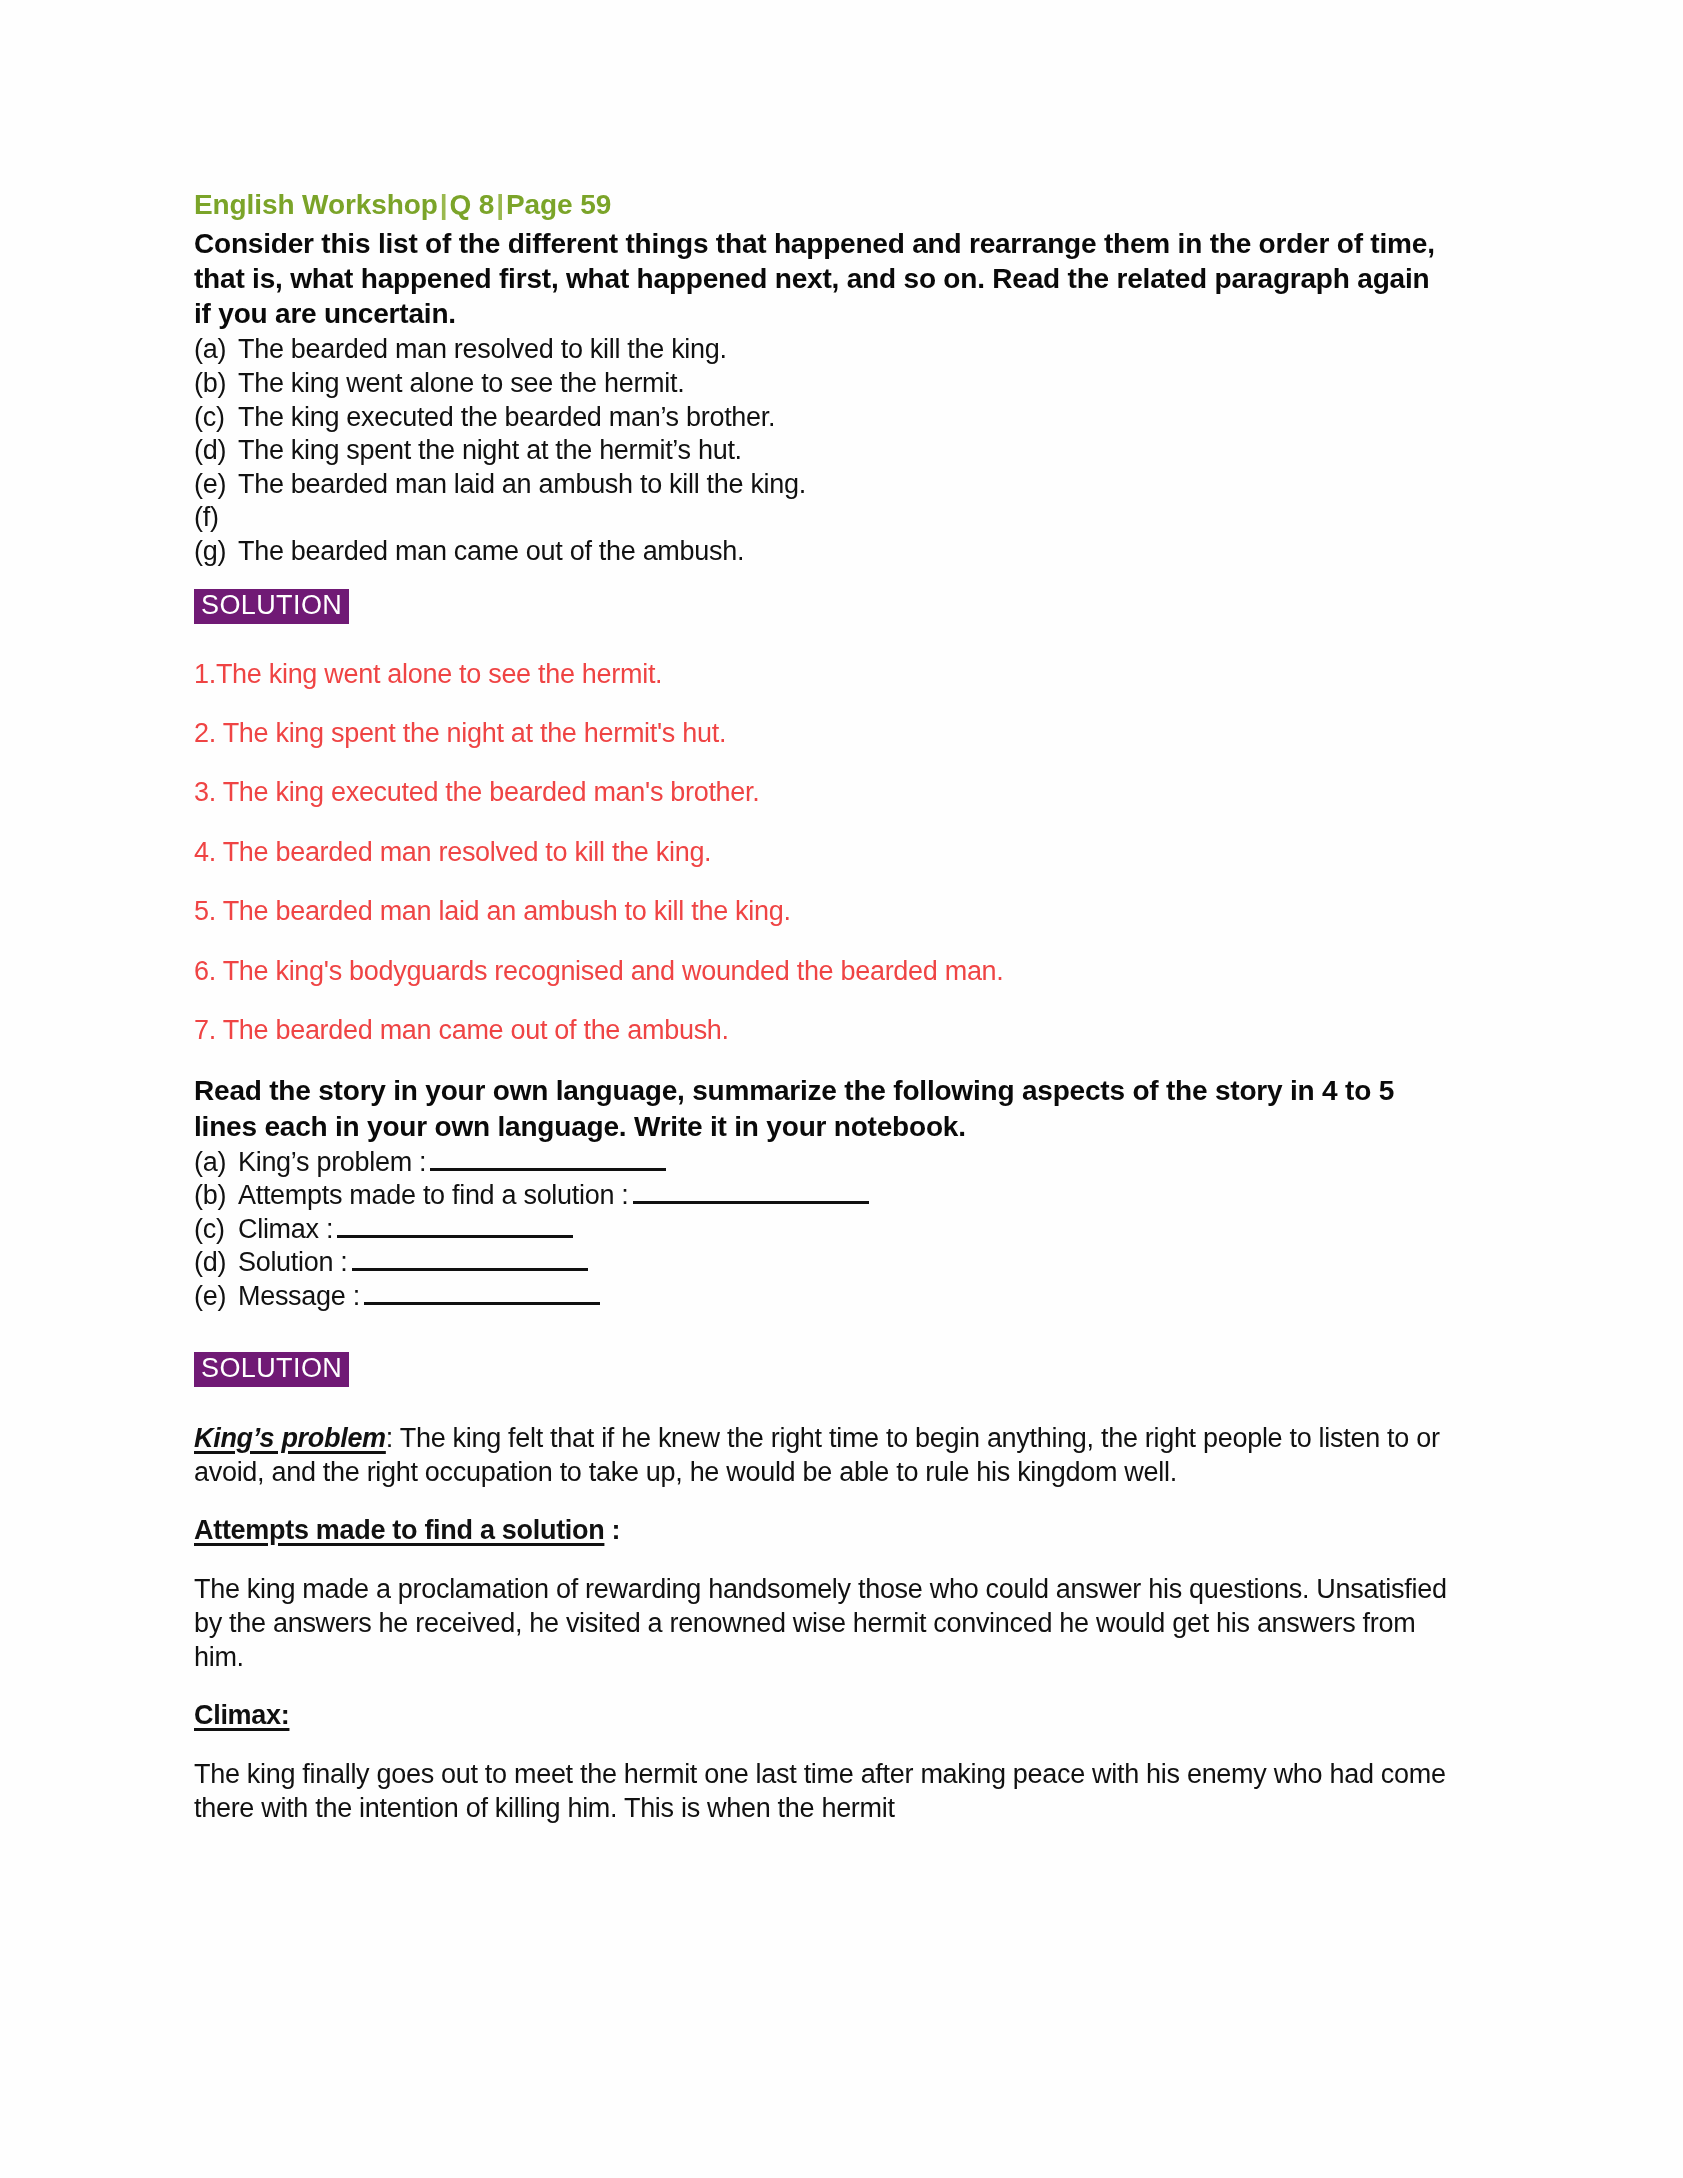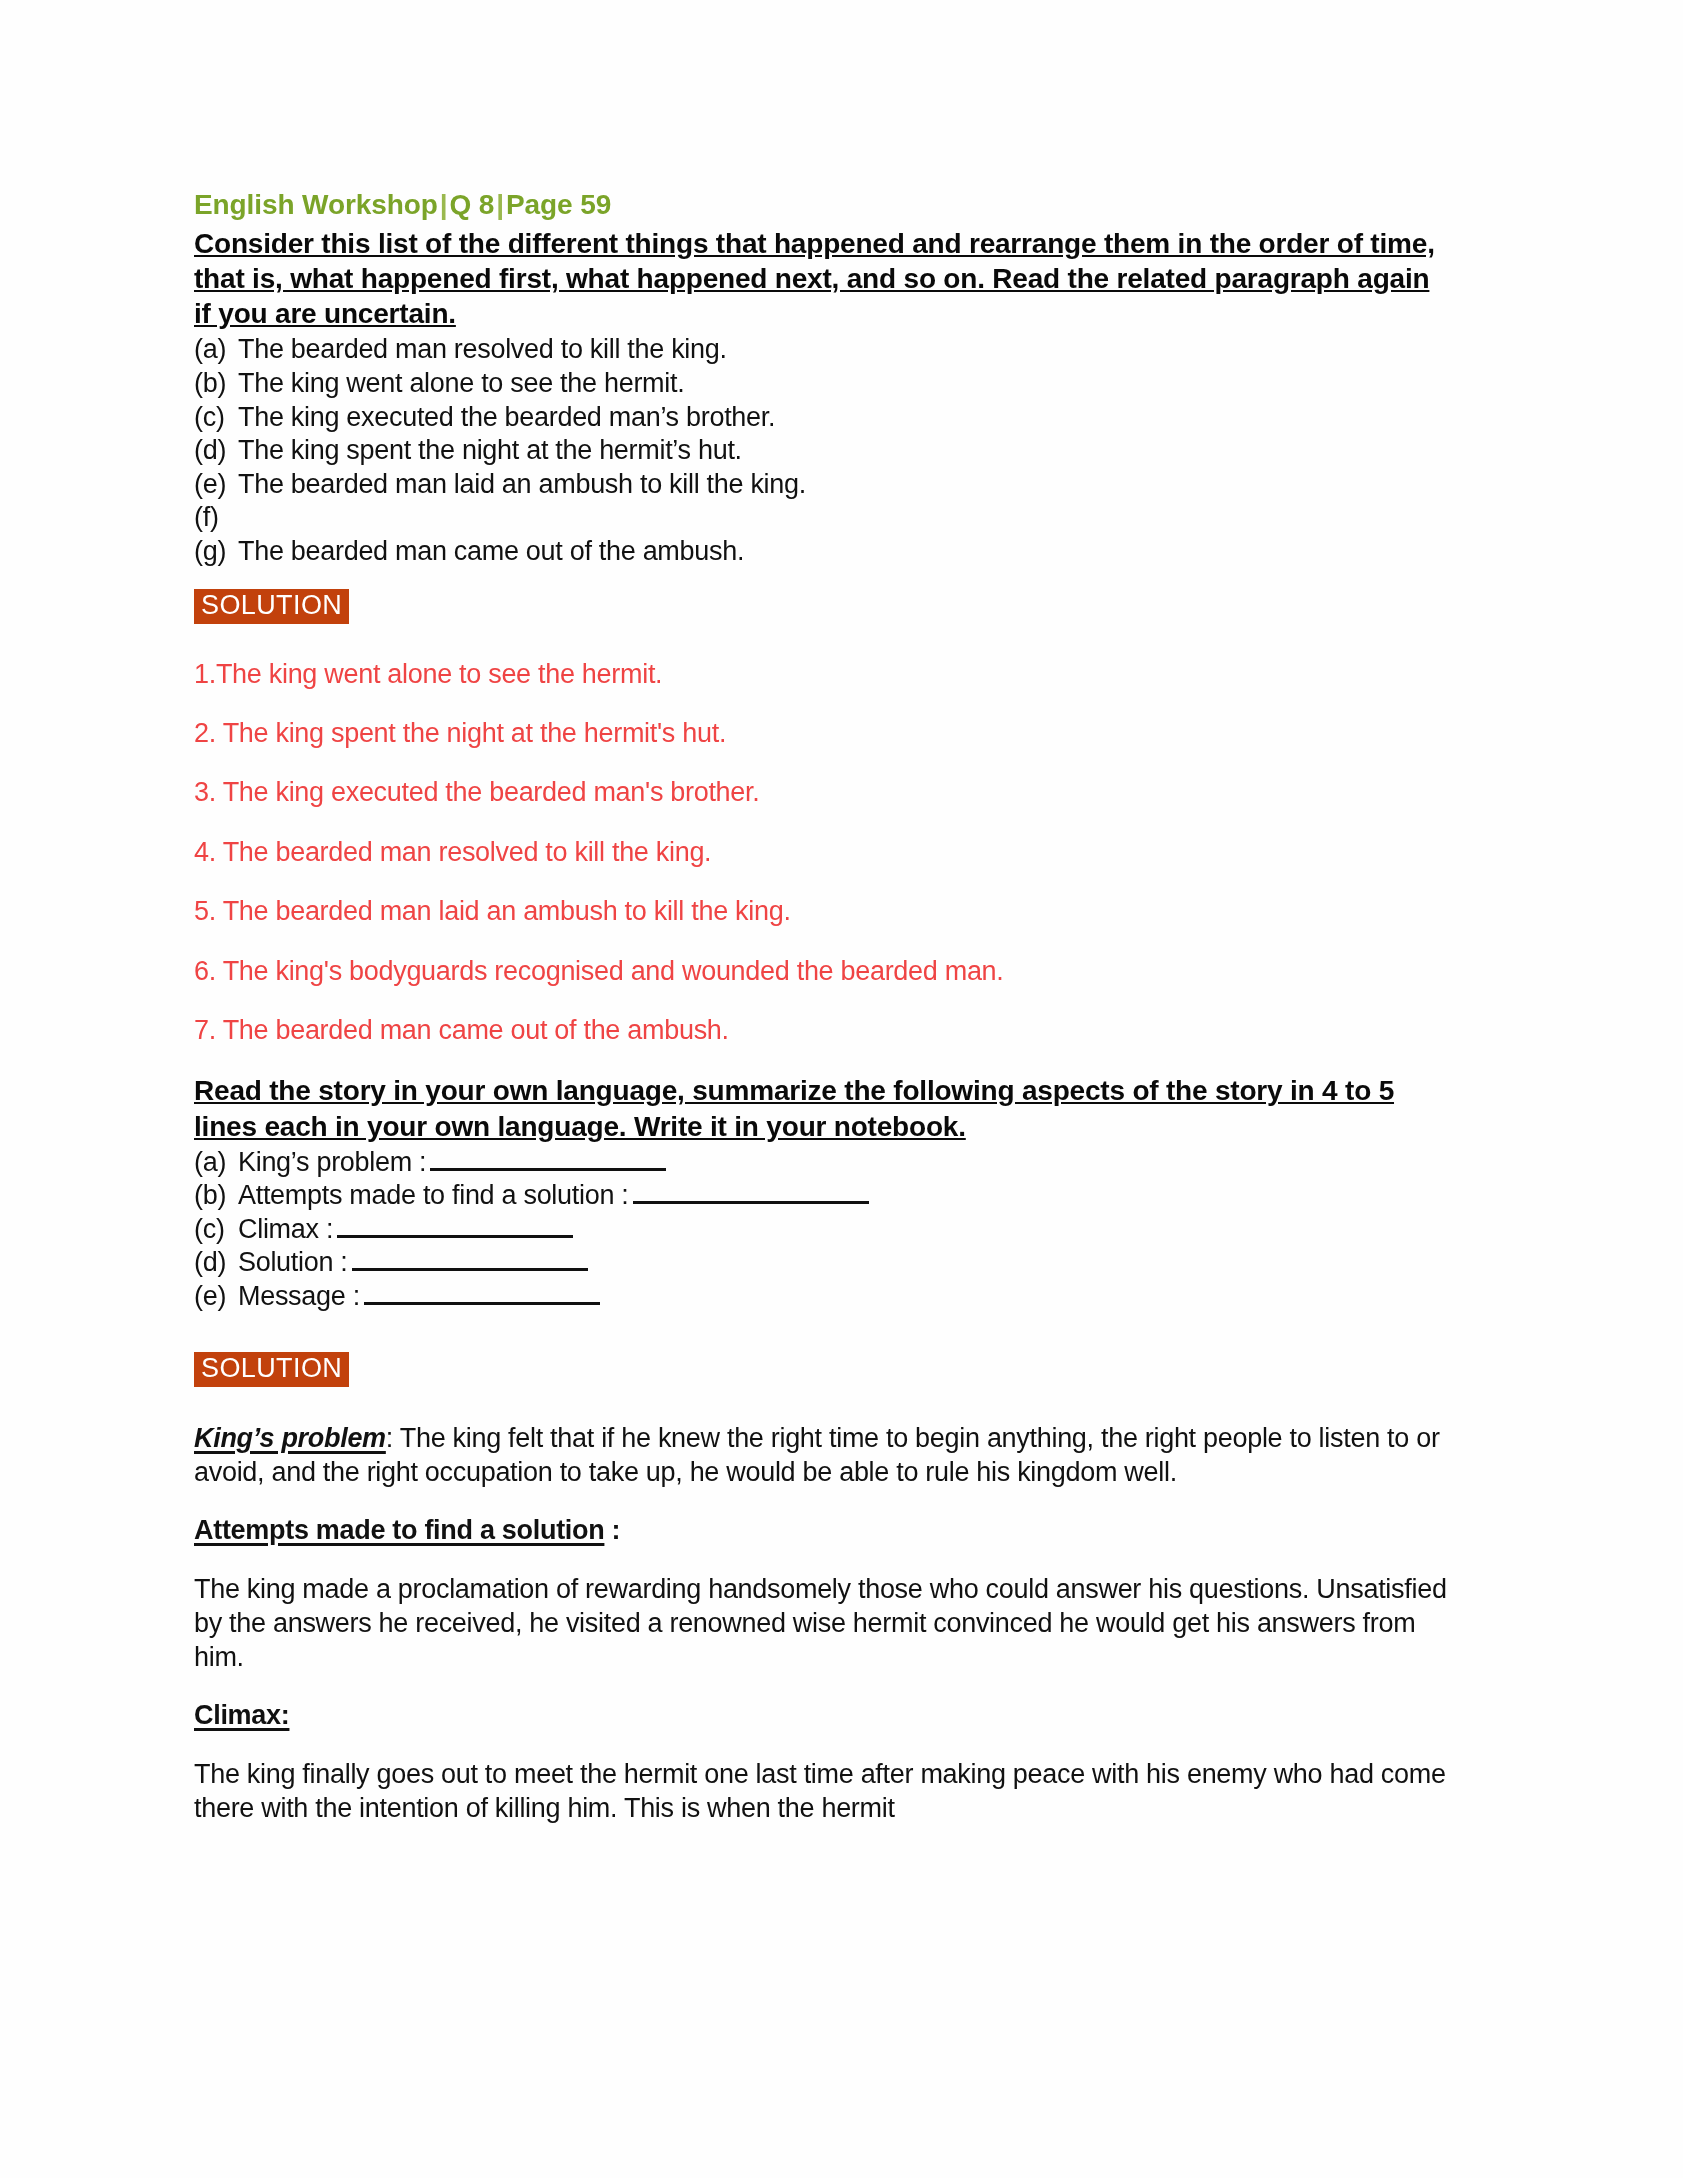--- a/index.html
+++ b/index.html
@@ -42,21 +42,20 @@
 
   
   .prompt {
     font-weight: bold;
     font-size: 28px;
     line-height: 1.255;
     margin: 0 0 2px 0;
     letter-spacing: -0.2px;
     max-width: 1242px;
     color: #0a0a0a;
-    text-decoration: underline;
   }
 
   
   .lettered-list {
     margin: 0;
     padding: 0;
     list-style: none;
   }
   .lettered-list li {
     font-size: 27px;
@@ -68,21 +67,21 @@
   }
   .lettered-list .marker {
     display: inline-block;
     min-width: 44px;
     flex: 0 0 auto;
   }
 
   
   .solution-badge {
     display: inline-block;
-    background: #c2410c;
+    background: #701a75;
     color: #ffffff;
     font-size: 27px;
     font-weight: normal;
     letter-spacing: 0.4px;
     padding: 3px 7px 5px 7px;
     line-height: 1.0;
     margin-top: 16px;
   }
 
   

